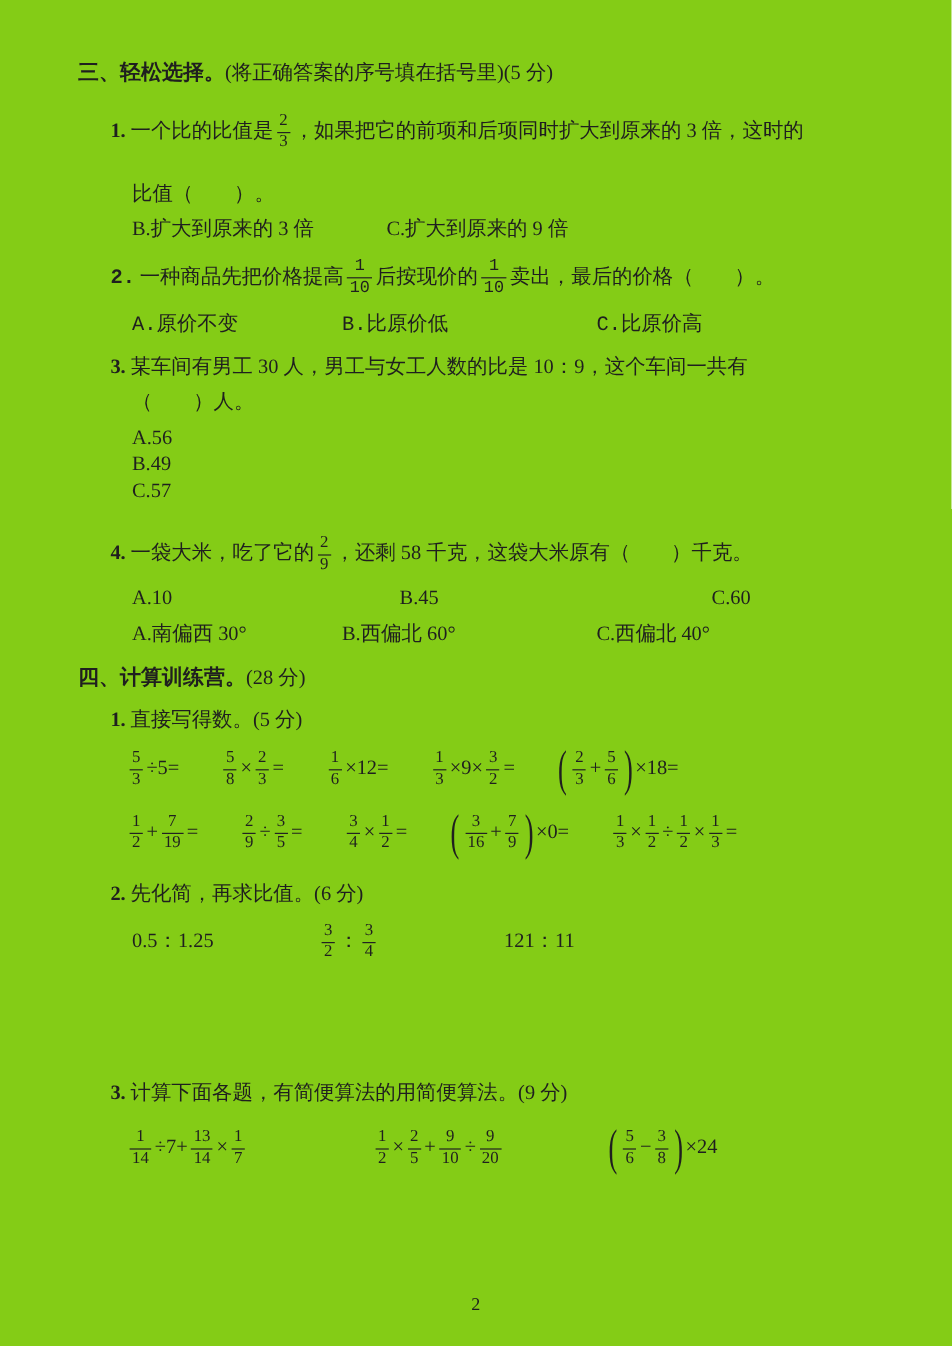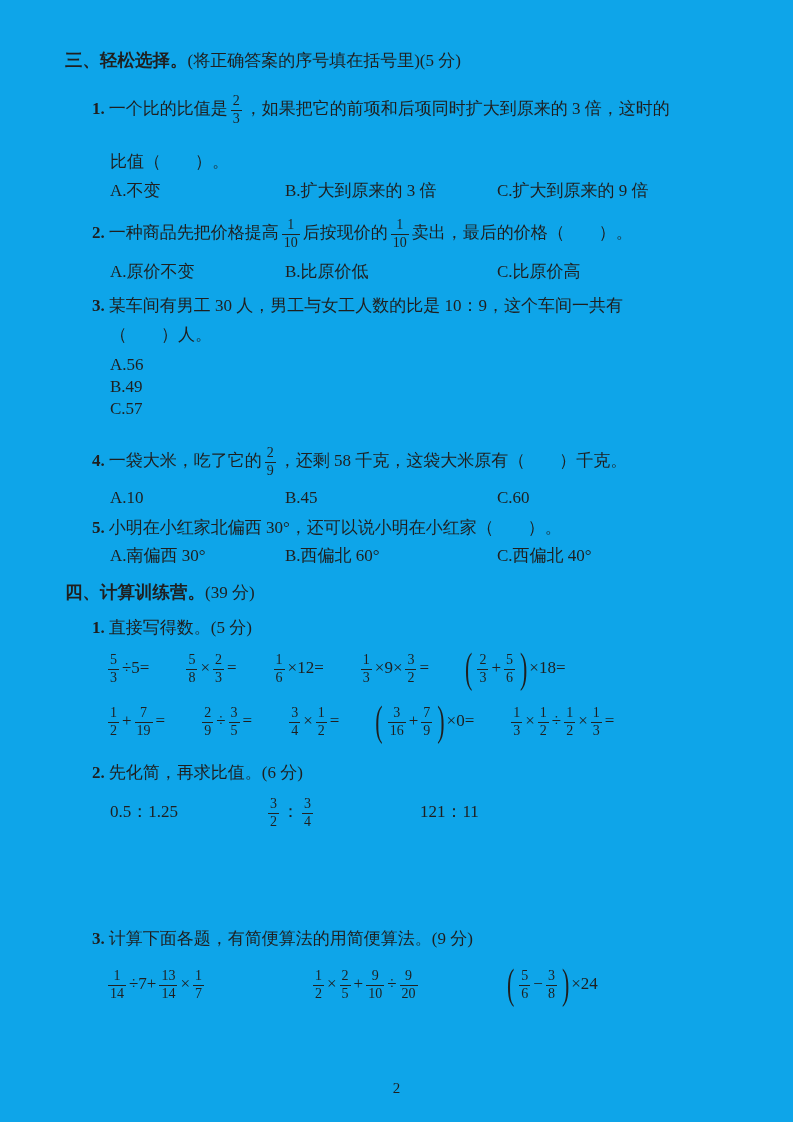--- a/index.html
+++ b/index.html
@@ -1,19 +1,19 @@
 <!DOCTYPE html>
 <html><head>
 <meta charset="utf-8">
 <style>
   html,body{margin:0;padding:0;background:#ffffff;}
   .page{
     position:relative;
     width:793px;height:1122px;
-    background:#0ea5e9;
+    background:#84cc16;
     color:#1f1f1f;
     font-family:"Liberation Serif","DejaVu Serif",serif;
     font-size:17px;
     overflow:hidden;
   }
   .content{padding:48px 60px 0 65px;}
   .sec-header{
     font-family:"Liberation Sans","DejaVu Sans",sans-serif;
     font-weight:bold;
     font-size:17.5px;
@@ -62,27 +62,27 @@
   .expr-row .eitem:nth-child(2){width:195px;}
   .mt{white-space:pre;}
   .page-number{
     position:absolute;left:0;right:0;top:1080px;
     text-align:center;font-size:15px;
   }
   
   #q1{margin-top:14px;}
   #q1 .q-cont{margin-top:19px;}
   #q1 .options{margin-top:7px;}
-  #q2{margin-top:8px;}
+  #q2{margin-top:8px;font-family:Liberation Mono, monospace;}
   #q2 .options{margin-top:5px;}
   #q3{margin-top:12px;}
   #q3 .q-cont{margin-top:7px;}
   #q3 .options{margin-top:8px;flex-direction:column;}
   #q4{margin-top:18px;}
-  #q4 .options{margin-top:3px;}
+  #q4 .options{margin-top:3px;gap:48px;}
   #q5{margin-top:8px;}
   #q5 .options{margin-top:6px;}
   #sec4-header{margin-top:13px;}
   #sub1{margin-top:13px;}
   #calc-row-1{margin-top:5px;}
   #calc-row-2{margin-top:5px;}
   #sub2{margin-top:17px;}
   #ratio-row{margin-top:7px;}
   #sub3{margin-top:95px;}
   #expr-row{margin-top:8px;}
@@ -96,21 +96,20 @@
     <div class="sec-header">
       <span>三、轻松选择。</span><span class="rest">(将正确答案的序号填在括号里)(5 分)</span>
     </div>
 
     <div class="question" id="q1">
       <div class="q-line mline">
         <span class="qnum">1.</span><span><span class="mt">一个比的比值是</span><span class="frac"><span class="fnum">2</span><span class="fden">3</span></span><span class="mt">，如果把它的前项和后项同时扩大到原来的 3 倍，这时的</span></span>
       </div>
       <div class="q-cont">比值（　　）。</div>
       <div class="options">
-        <span class="opt-a">A.不变</span>
         <span class="opt-b">B.扩大到原来的 3 倍</span>
         <span class="opt-c">C.扩大到原来的 9 倍</span>
       </div>
     </div>
 
     <div class="question" id="q2">
       <div class="q-line mline">
         <span class="qnum">2.</span><span><span class="mt">一种商品先把价格提高</span><span class="frac"><span class="fnum">1</span><span class="fden">10</span></span><span class="mt">后按现价的</span><span class="frac"><span class="fnum">1</span><span class="fden">10</span></span><span class="mt">卖出，最后的价格（　　）。</span></span>
       </div>
       <div class="options">
@@ -137,32 +136,29 @@
         <span class="qnum">4.</span><span><span class="mt">一袋大米，吃了它的</span><span class="frac"><span class="fnum">2</span><span class="fden">9</span></span><span class="mt">，还剩 58 千克，这袋大米原有（　　）千克。</span></span>
       </div>
       <div class="options">
         <span class="opt-a">A.10</span>
         <span class="opt-b">B.45</span>
         <span class="opt-c">C.60</span>
       </div>
     </div>
 
     <div class="question" id="q5">
-      <div class="q-line tline">
-        <span class="qnum">5.</span><span><span class="mt">小明在小红家北偏西 30°，还可以说小明在小红家（　　）。</span></span>
-      </div>
       <div class="options">
         <span class="opt-a">A.南偏西 30°</span>
         <span class="opt-b">B.西偏北 60°</span>
         <span class="opt-c">C.西偏北 40°</span>
       </div>
     </div>
 
     <div class="sec-header" id="sec4-header">
-      <span>四、计算训练营。</span><span class="rest">(39 分)</span>
+      <span>四、计算训练营。</span><span class="rest">(28 分)</span>
     </div>
 
     <div class="subq" id="sub1">
       <span class="qnum">1.</span><span>直接写得数。(5 分)</span>
     </div>
 
     <div class="calc-row" id="calc-row-1">
       <span class="citem"><span class="frac"><span class="fnum">5</span><span class="fden">3</span></span><span class="mt">÷5=</span></span>
       <span class="citem"><span class="frac"><span class="fnum">5</span><span class="fden">8</span></span><span class="mt">×</span><span class="frac"><span class="fnum">2</span><span class="fden">3</span></span><span class="mt">=</span></span>
       <span class="citem"><span class="frac"><span class="fnum">1</span><span class="fden">6</span></span><span class="mt">×12=</span></span>

